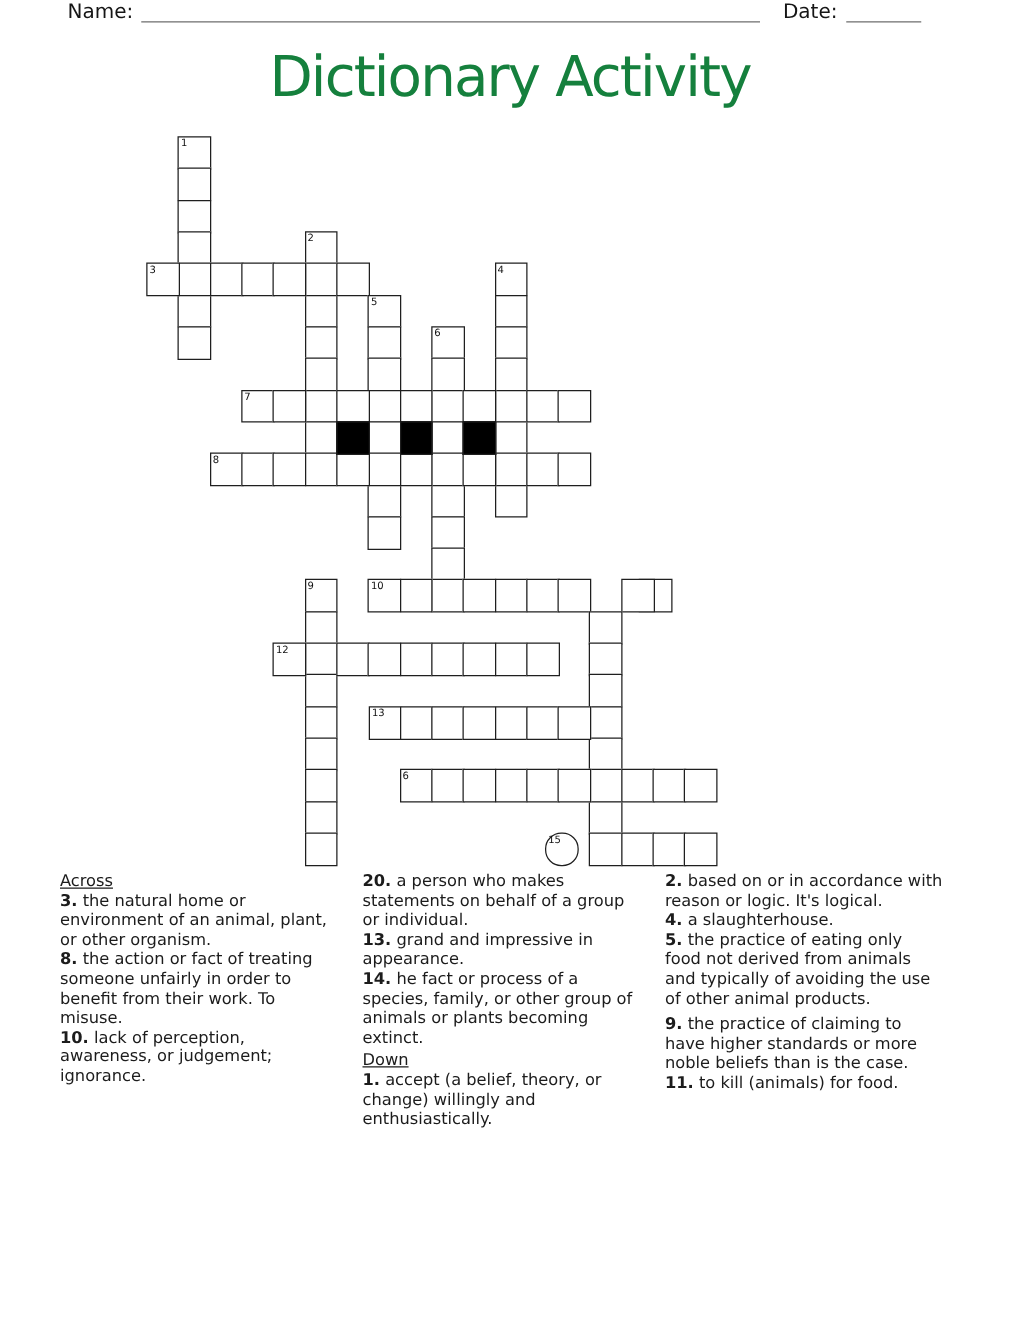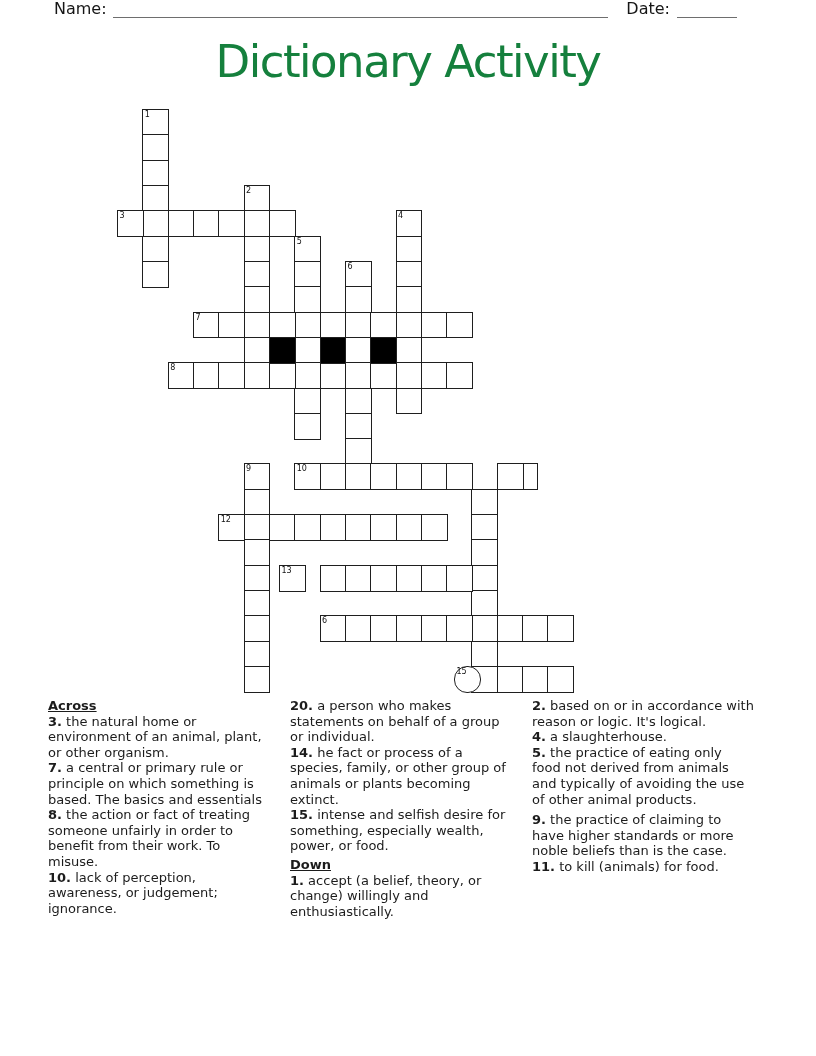--- a/index.html
+++ b/index.html
@@ -79,21 +79,21 @@
     display: flex;
     gap: 20px;
   }
   .clue-col {
     width: 222px;
     font-size: 13px;
     line-height: 15.6px;
     color: #1c1c1c;
   }
   .clue-heading {
-    font-weight: bold;
+    font-weight: normal;
     text-decoration: underline;
   }
   .clue-heading.later { margin-top: 3px; }
   .clue { margin: 0; }
   .clue.gap { margin-top: 5px; }
   .clue-num { font-weight: bold; }
 </style>
 </head>
 <body>
 
@@ -219,63 +219,62 @@
       <div class="cell" style="left: 101.28px; top: 405.12px;">
         <span class="cellnum">12</span>
       </div>
       <div class="cell" style="left: 151.92px; top: 405.12px;"></div>
       <div class="cell" style="left: 177.24px; top: 405.12px;"></div>
       <div class="cell" style="left: 202.56px; top: 405.12px;"></div>
       <div class="cell" style="left: 227.88px; top: 405.12px;"></div>
       <div class="cell" style="left: 253.2px; top: 405.12px;"></div>
       <div class="cell" style="left: 278.52px; top: 405.12px;"></div>
       <div class="cell" style="left: 303.84px; top: 405.12px;"></div>
-      <div class="cell" style="left: 162px; top: 455.76px;">
+      <div class="cell" style="left: 178px; top: 455.76px;">
         <span class="cellnum">13</span>
       </div>
       <div class="cell" style="left: 202.56px; top: 455.76px;"></div>
       <div class="cell" style="left: 227.88px; top: 455.76px;"></div>
       <div class="cell" style="left: 253.2px; top: 455.76px;"></div>
       <div class="cell" style="left: 278.52px; top: 455.76px;"></div>
       <div class="cell" style="left: 303.84px; top: 455.76px;"></div>
       <div class="cell" style="left: 329.16px; top: 455.76px;"></div>
       <div class="cell" style="left: 202.56px; top: 506.4px;">
         <span class="cellnum">6</span>
       </div>
       <div class="cell" style="left: 227.88px; top: 506.4px;"></div>
       <div class="cell" style="left: 253.2px; top: 506.4px;"></div>
       <div class="cell" style="left: 278.52px; top: 506.4px;"></div>
       <div class="cell" style="left: 303.84px; top: 506.4px;"></div>
       <div class="cell" style="left: 329.16px; top: 506.4px;"></div>
       <div class="cell" style="left: 379.8px; top: 506.4px;"></div>
       <div class="cell" style="left: 405.12px; top: 506.4px;"></div>
       <div class="cell" style="left: 430.44px; top: 506.4px;"></div>
-      <div class="cell" style="left: 337px; top: 557.04px; border-radius: 13px;">
+      <div class="cell" style="left: 319px; top: 557.04px; border-radius: 13px;">
         <span class="cellnum">15</span>
       </div>
       <div class="cell" style="left: 379.8px; top: 557.04px;"></div>
       <div class="cell" style="left: 405.12px; top: 557.04px;"></div>
       <div class="cell" style="left: 430.44px; top: 557.04px;"></div>
       <div class="cell black" style="left: 151.92px; top: 227.88px;"></div>
       <div class="cell black" style="left: 202.56px; top: 227.88px;"></div>
       <div class="cell black" style="left: 253.2px; top: 227.88px;"></div>
     </div>
 
   <div class="clues">
     <div class="clue-col">
         <div class="clue-heading">Across</div>
         <div class="clue"><span class="clue-num">3.</span> the natural home or environment of an animal, plant, or other organism.</div>
-        <div class="clue"><span class="clue-num">7.</span> a central or primary rule or principle on which something is based. The basics and essentials</div>
         <div class="clue"><span class="clue-num">8.</span> the action or fact of treating someone unfairly in order to benefit from their work. To misuse.</div>
         <div class="clue"><span class="clue-num">10.</span> lack of perception, awareness, or judgement; ignorance.</div>
       </div>
     <div class="clue-col">
         <div class="clue"><span class="clue-num">20.</span> a person who makes statements on behalf of a group or individual.</div>
+        <div class="clue"><span class="clue-num">13.</span> grand and impressive in appearance.</div>
         <div class="clue"><span class="clue-num">14.</span> he fact or process of a species, family, or other group of animals or plants becoming extinct.</div>
-        <div class="clue"><span class="clue-num">15.</span> intense and selfish desire for something, especially wealth, power, or food.</div>
         <div class="clue-heading later">Down</div>
         <div class="clue"><span class="clue-num">1.</span> accept (a belief, theory, or change) willingly and enthusiastically.</div>
       </div>
     <div class="clue-col">
         <div class="clue"><span class="clue-num">2.</span> based on or in accordance with reason or logic. It's logical.</div>
         <div class="clue"><span class="clue-num">4.</span> a slaughterhouse.</div>
         <div class="clue"><span class="clue-num">5.</span> the practice of eating only food not derived from animals and typically of avoiding the use of other animal products.</div>
         <div class="clue gap"><span class="clue-num">9.</span> the practice of claiming to have higher standards or more noble beliefs than is the case.</div>
         <div class="clue"><span class="clue-num">11.</span> to kill (animals) for food.</div>
       </div>

